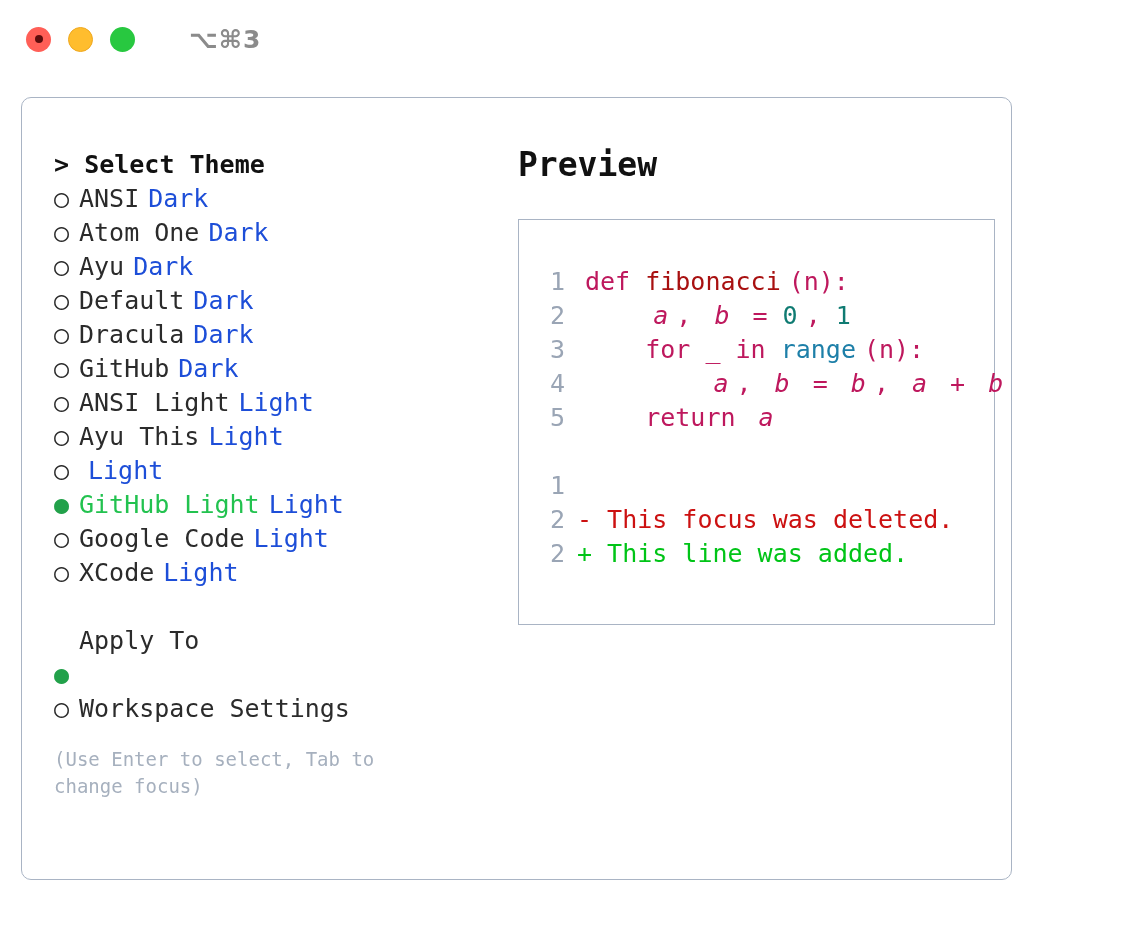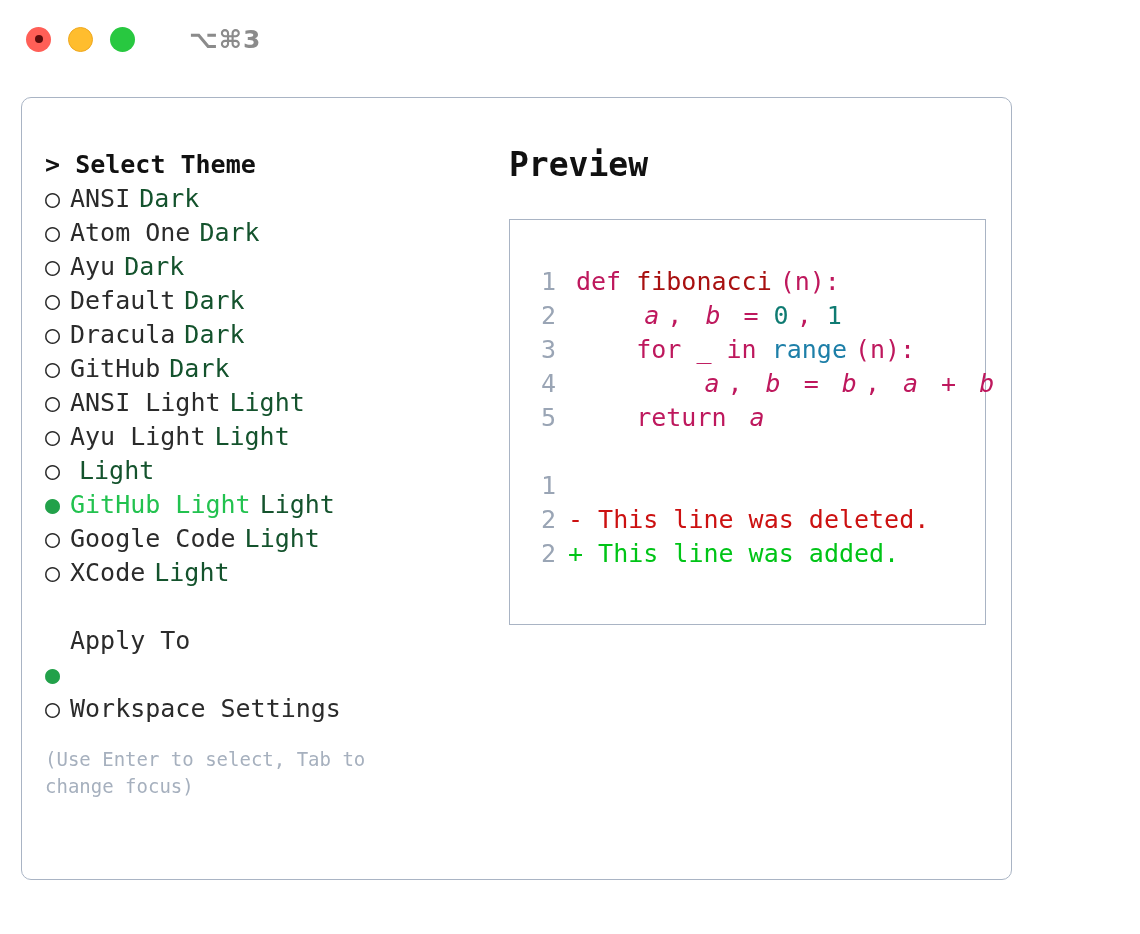--- a/index.html
+++ b/index.html
@@ -74,21 +74,21 @@
     width: 991px;
     height: 783px;
     border: 1.6px solid #a9b4c4;
     border-radius: 10px;
     box-sizing: border-box;
     background: #ffffff;
   }
 
   #columns {
     position: absolute;
-    left: 7px; top: 0;
+    left: 16px; top: 0;
     width: 100%;
     height: 100%;
     display: flex;
   }
   #left-col {
     width: 465px;
     padding: 50px 0 0 16px;
     box-sizing: border-box;
   }
   #right-col {
@@ -118,21 +118,21 @@
     width: 25px;
     flex: none;
     font-size: 25px;
     color: #2b2b2b;
   }
   .marker.sel { color: #22a14a; }
   .marker.blank { color: transparent; }
   .row-label { color: #2b2b2b; }
   .list-row.selected .row-label { color: #22c24f; }
   .row-tag {
-    color: #14532d;
+    color: #1d4ed8;
     margin-left: 9px;
   }
   .subsection {
     font-size: 25px;
     font-weight: 400;
     color: #2b2b2b;
     line-height: 34px;
     white-space: pre;
   }
   .spacer-row { height: 34px; }
@@ -210,21 +210,21 @@
         <div class="section-title"><span>&gt;</span> <span>Select Theme</span></div>
 
         <div id="theme-list">
             <div class="list-row"><span class="marker">○</span><span class="row-label">ANSI</span><span class="row-tag">Dark</span></div>
             <div class="list-row"><span class="marker">○</span><span class="row-label">Atom One</span><span class="row-tag">Dark</span></div>
             <div class="list-row"><span class="marker">○</span><span class="row-label">Ayu</span><span class="row-tag">Dark</span></div>
             <div class="list-row"><span class="marker">○</span><span class="row-label">Default</span><span class="row-tag">Dark</span></div>
             <div class="list-row"><span class="marker">○</span><span class="row-label">Dracula</span><span class="row-tag">Dark</span></div>
             <div class="list-row"><span class="marker">○</span><span class="row-label">GitHub</span><span class="row-tag">Dark</span></div>
             <div class="list-row"><span class="marker">○</span><span class="row-label">ANSI Light</span><span class="row-tag">Light</span></div>
-            <div class="list-row"><span class="marker">○</span><span class="row-label">Ayu Light</span><span class="row-tag">Light</span></div>
+            <div class="list-row"><span class="marker">○</span><span class="row-label">Ayu This</span><span class="row-tag">Light</span></div>
             <div class="list-row"><span class="marker">○</span><span class="row-tag">Light</span></div>
             <div class="list-row selected"><span class="marker sel">●</span><span class="row-label">GitHub Light</span><span class="row-tag">Light</span></div>
             <div class="list-row"><span class="marker">○</span><span class="row-label">Google Code</span><span class="row-tag">Light</span></div>
             <div class="list-row"><span class="marker">○</span><span class="row-label">XCode</span><span class="row-tag">Light</span></div>
           </div>
 
         <div class="spacer-row"></div>
 
         <div class="subsection"><span class="marker blank">○</span><span>Apply To</span></div>
 
@@ -242,21 +242,21 @@
           <div id="code-lines">
               <div class="code-line"><span class="lineno">1</span><span><span class="code-text">def </span><span class="tok-fn">fibonacci</span><span class="code-text">(n):</span></span></div>
               <div class="code-line"><span class="lineno">2</span><span><span class="code-text">    </span><span class="tok-var code-text">a</span><span class="code-text">, </span><span class="tok-var code-text">b</span><span class="code-text"> = </span><span class="tok-num">0</span><span class="code-text">, </span><span class="tok-num">1</span></span></div>
               <div class="code-line"><span class="lineno">3</span><span><span class="code-text">    for _ in </span><span class="tok-call">range</span><span class="code-text">(n):</span></span></div>
               <div class="code-line"><span class="lineno">4</span><span><span class="code-text">        </span><span class="tok-var code-text">a</span><span class="code-text">, </span><span class="tok-var code-text">b</span><span class="code-text"> = </span><span class="tok-var code-text">b</span><span class="code-text">, </span><span class="tok-var code-text">a</span><span class="code-text"> + </span><span class="tok-var code-text">b</span></span></div>
               <div class="code-line"><span class="lineno">5</span><span><span class="code-text">    return </span><span class="tok-var code-text">a</span></span></div>
             </div>
           <div class="code-gap"></div>
           <div id="diff-lines">
               <div class="code-line"><span class="lineno">1</span><span class="diff-ctx">  </span></div>
-              <div class="code-line"><span class="lineno">2</span><span class="diff-del">- </span><span class="diff-del">This line was deleted.</span></div>
+              <div class="code-line"><span class="lineno">2</span><span class="diff-del">- </span><span class="diff-del">This focus was deleted.</span></div>
               <div class="code-line"><span class="lineno">2</span><span class="diff-add">+ </span><span class="diff-add">This line was added.</span></div>
             </div>
         </div>
       </div>
 
     </div>
   </div>
 </div>
 
 </body></html>

